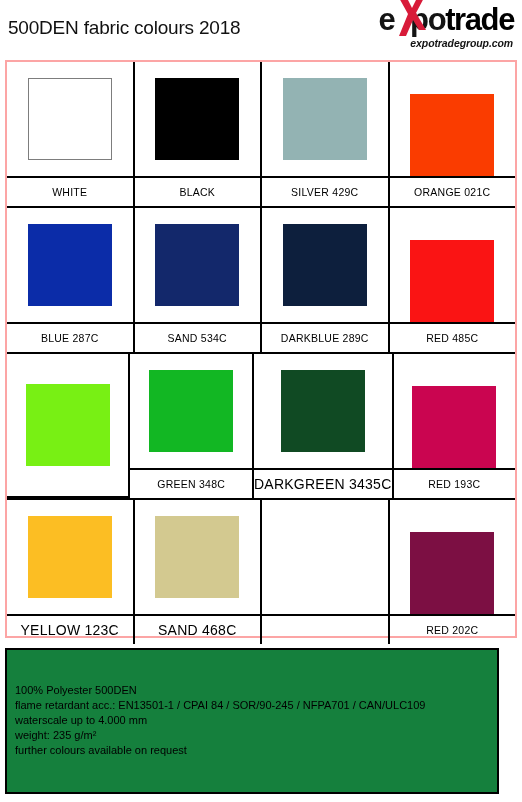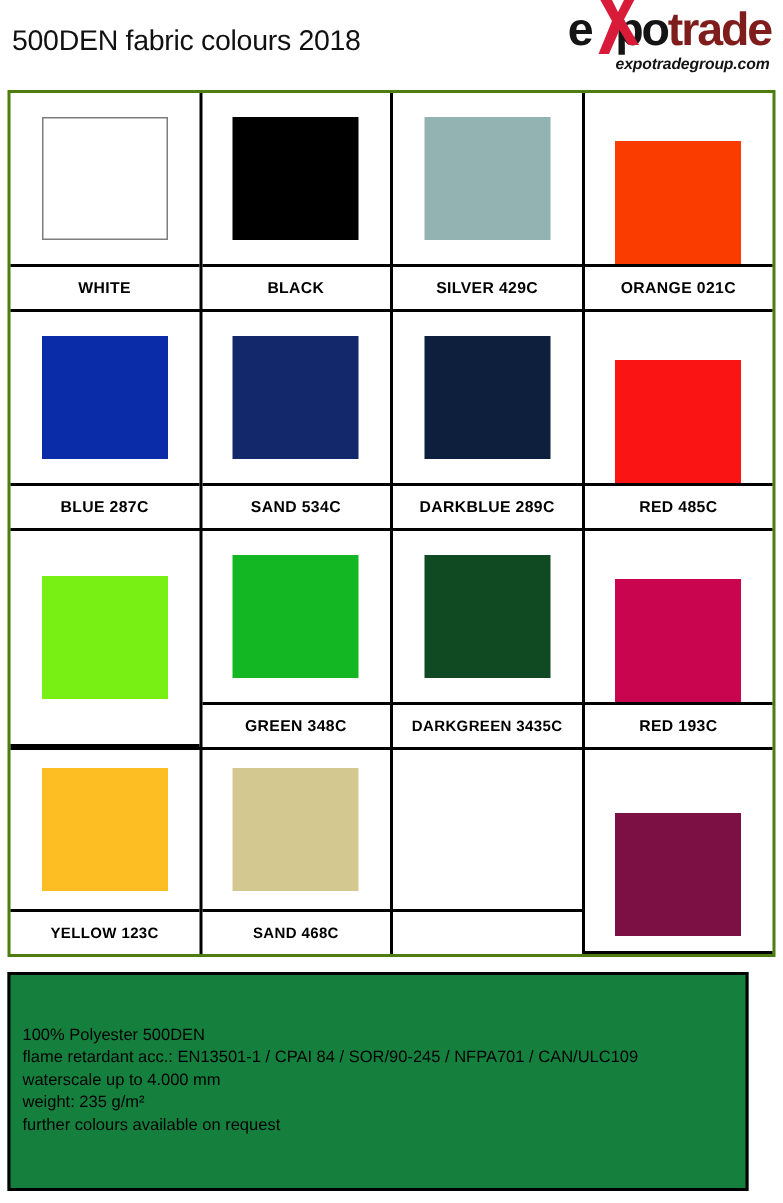--- a/index.html
+++ b/index.html
@@ -55,21 +55,21 @@
     right: 0;
     top: 1px;
     height: 33px;
     line-height: 33px;
     font-size: 31px;
     font-weight: bold;
     letter-spacing: -1.4px;
     white-space: nowrap;
   }
   .logo-wordmark .lw-dark { color: #141414; }
-  .logo-wordmark .lw-red  { color: #7f1d1d; }
+  .logo-wordmark .lw-red  { color: #000000; }
   .logo-x {
     position: absolute;
     left: 19px;
     top: -7px;
     width: 30px;
     height: 42px;
     pointer-events: none;
   }
   .logo-sub {
     position: absolute;
@@ -83,25 +83,24 @@
     font-style: italic;
   }
 
   
   .grid {
     position: absolute;
     left: 5px;
     top: 60px;
     width: 512px;
     height: 578px;
-    border: 2px solid #4d7c0f;
+    border: 2px solid #fca5a5;
     box-sizing: border-box;
     display: flex;
     flex-direction: column;
-    font-weight: bold;
   }
   .grid-row {
     flex: 1 1 0;
     display: flex;
     border-bottom: 2px solid #000000;
     box-sizing: border-box;
   }
   .grid-row:last-child { border-bottom: none; }
 
   .cell {
@@ -134,21 +133,21 @@
     height: 28px;
     flex: 0 0 28px;
     display: flex;
     align-items: center;
     justify-content: center;
     font-size: 10.5px;
     letter-spacing: 0.25px;
     color: #000000;
     white-space: nowrap;
   }
-  .cell-label.small { font-size: 10px; }
+  .cell-label.small { font-size: 14px; }
 
   
   .spec-box {
     position: absolute;
     left: 5px;
     top: 648px;
     width: 494px;
     height: 146px;
     border: 2px solid #000000;
     box-sizing: border-box;
@@ -284,20 +283,21 @@
       <div class="cell">
         <div class="swatch-box">
           
         </div>
         <div class="cell-label"></div>
       </div>
       <div class="cell">
         <div class="swatch-box">
           <div class="swatch" style="background-color: rgb(124, 15, 67);"></div>
         </div>
+        <div class="cell-label">RED 202C</div>
       </div>
     </div>
 
   </div>
 
   <div class="spec-box">
     <div class="spec-list">
       <div class="spec-line">100% Polyester 500DEN</div>
       <div class="spec-line">flame retardant acc.:  EN13501-1 / CPAI 84 / SOR/90-245 / NFPA701 / CAN/ULC109</div>
       <div class="spec-line">waterscale up to 4.000 mm</div>

